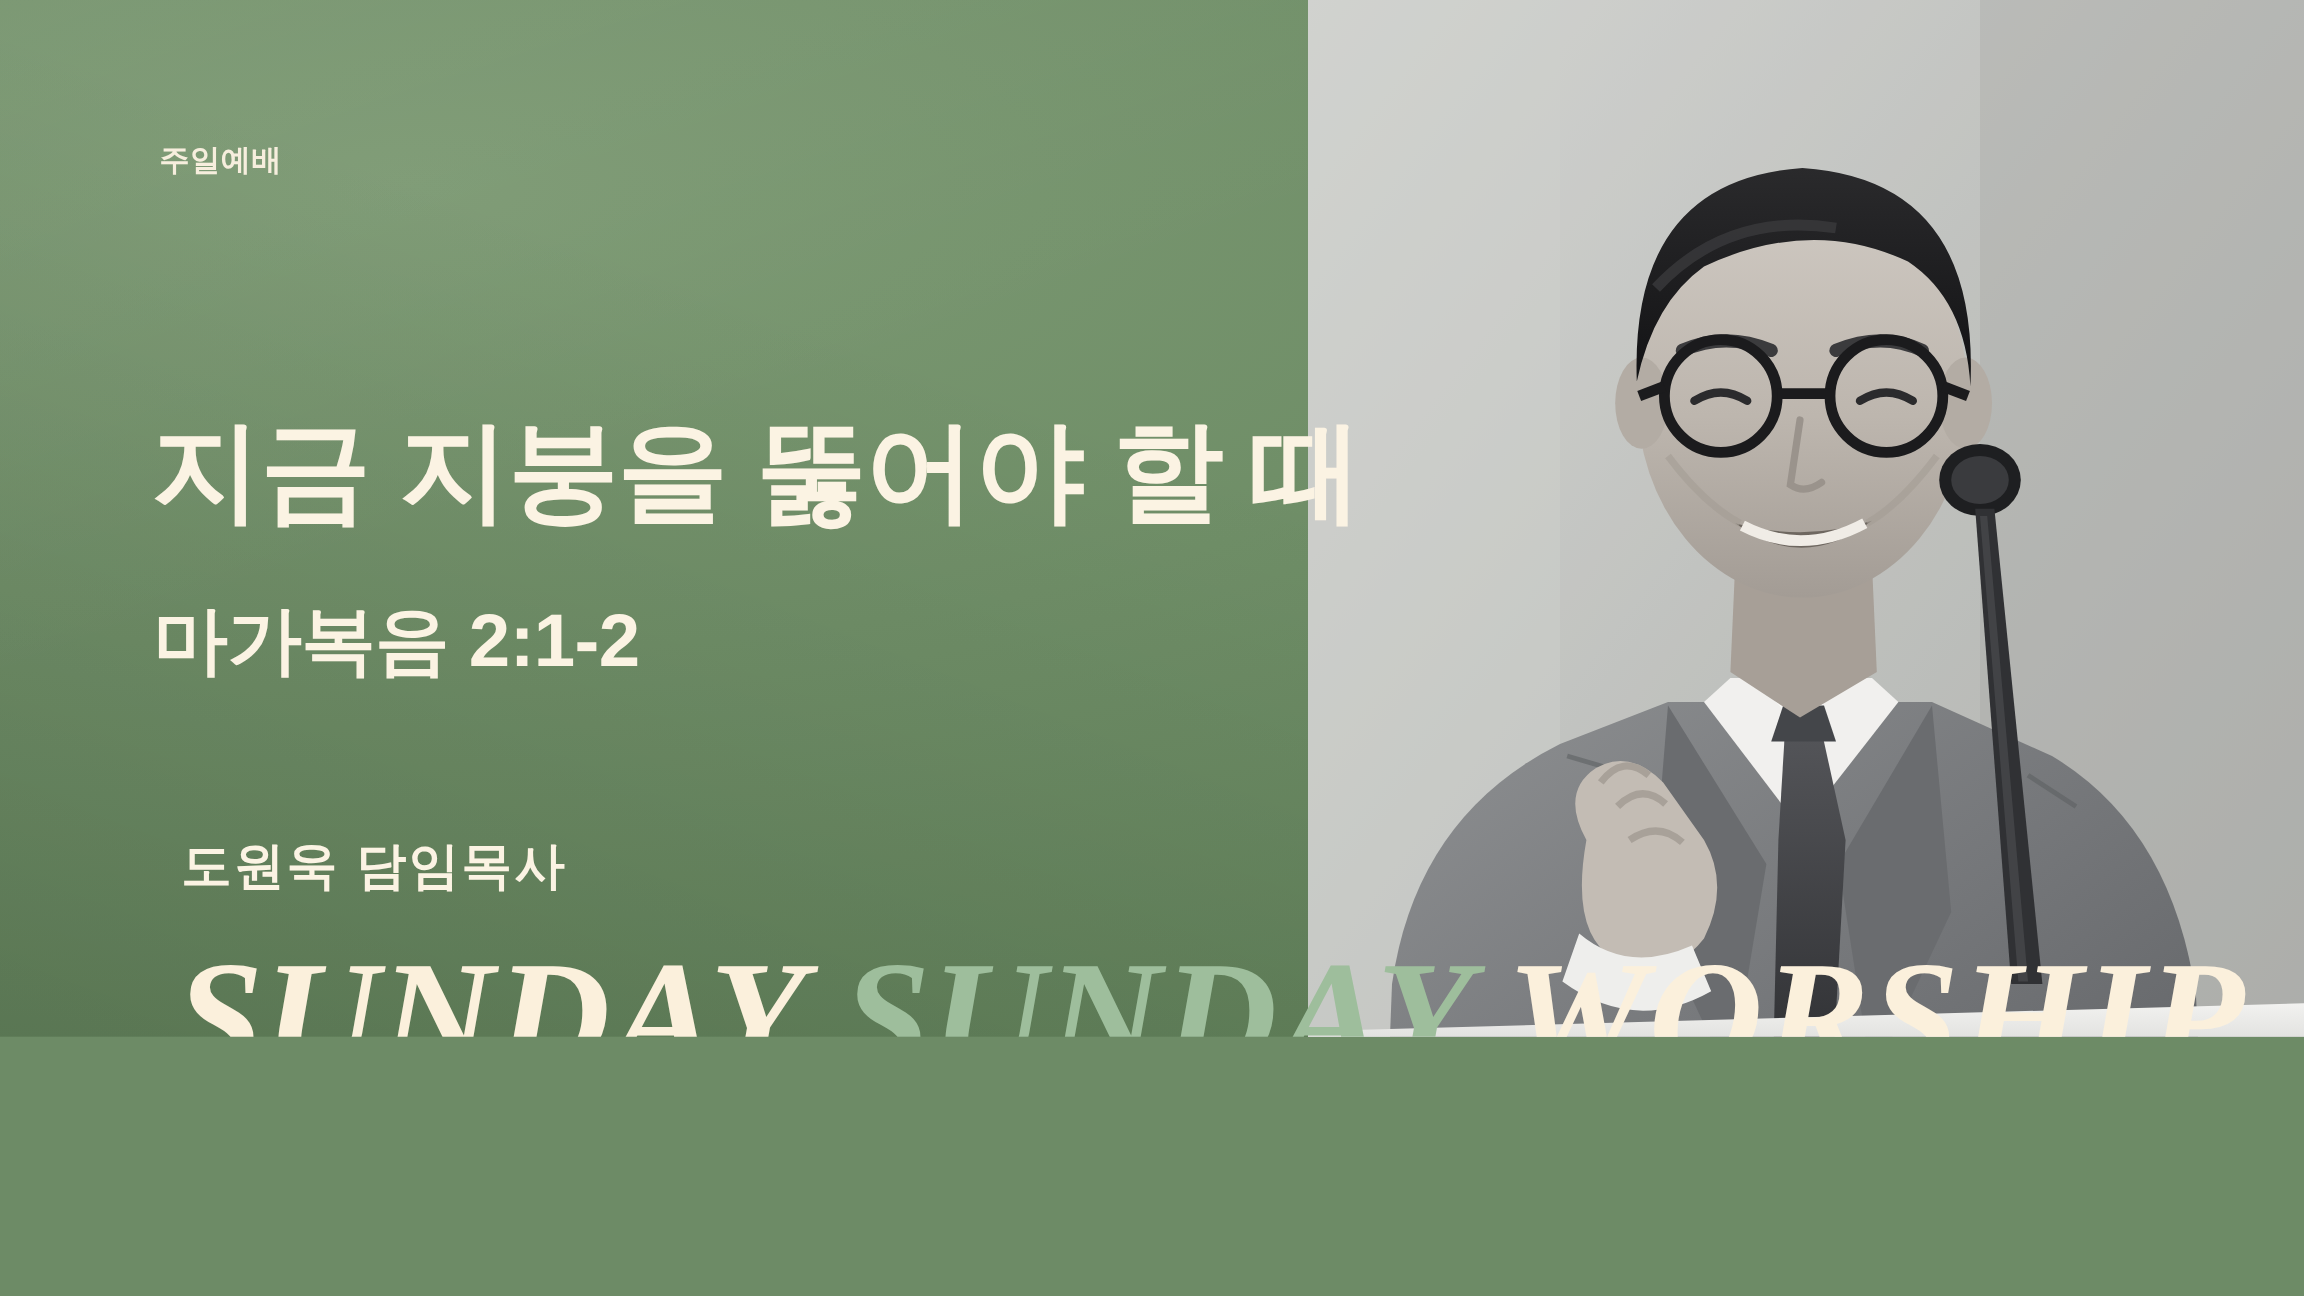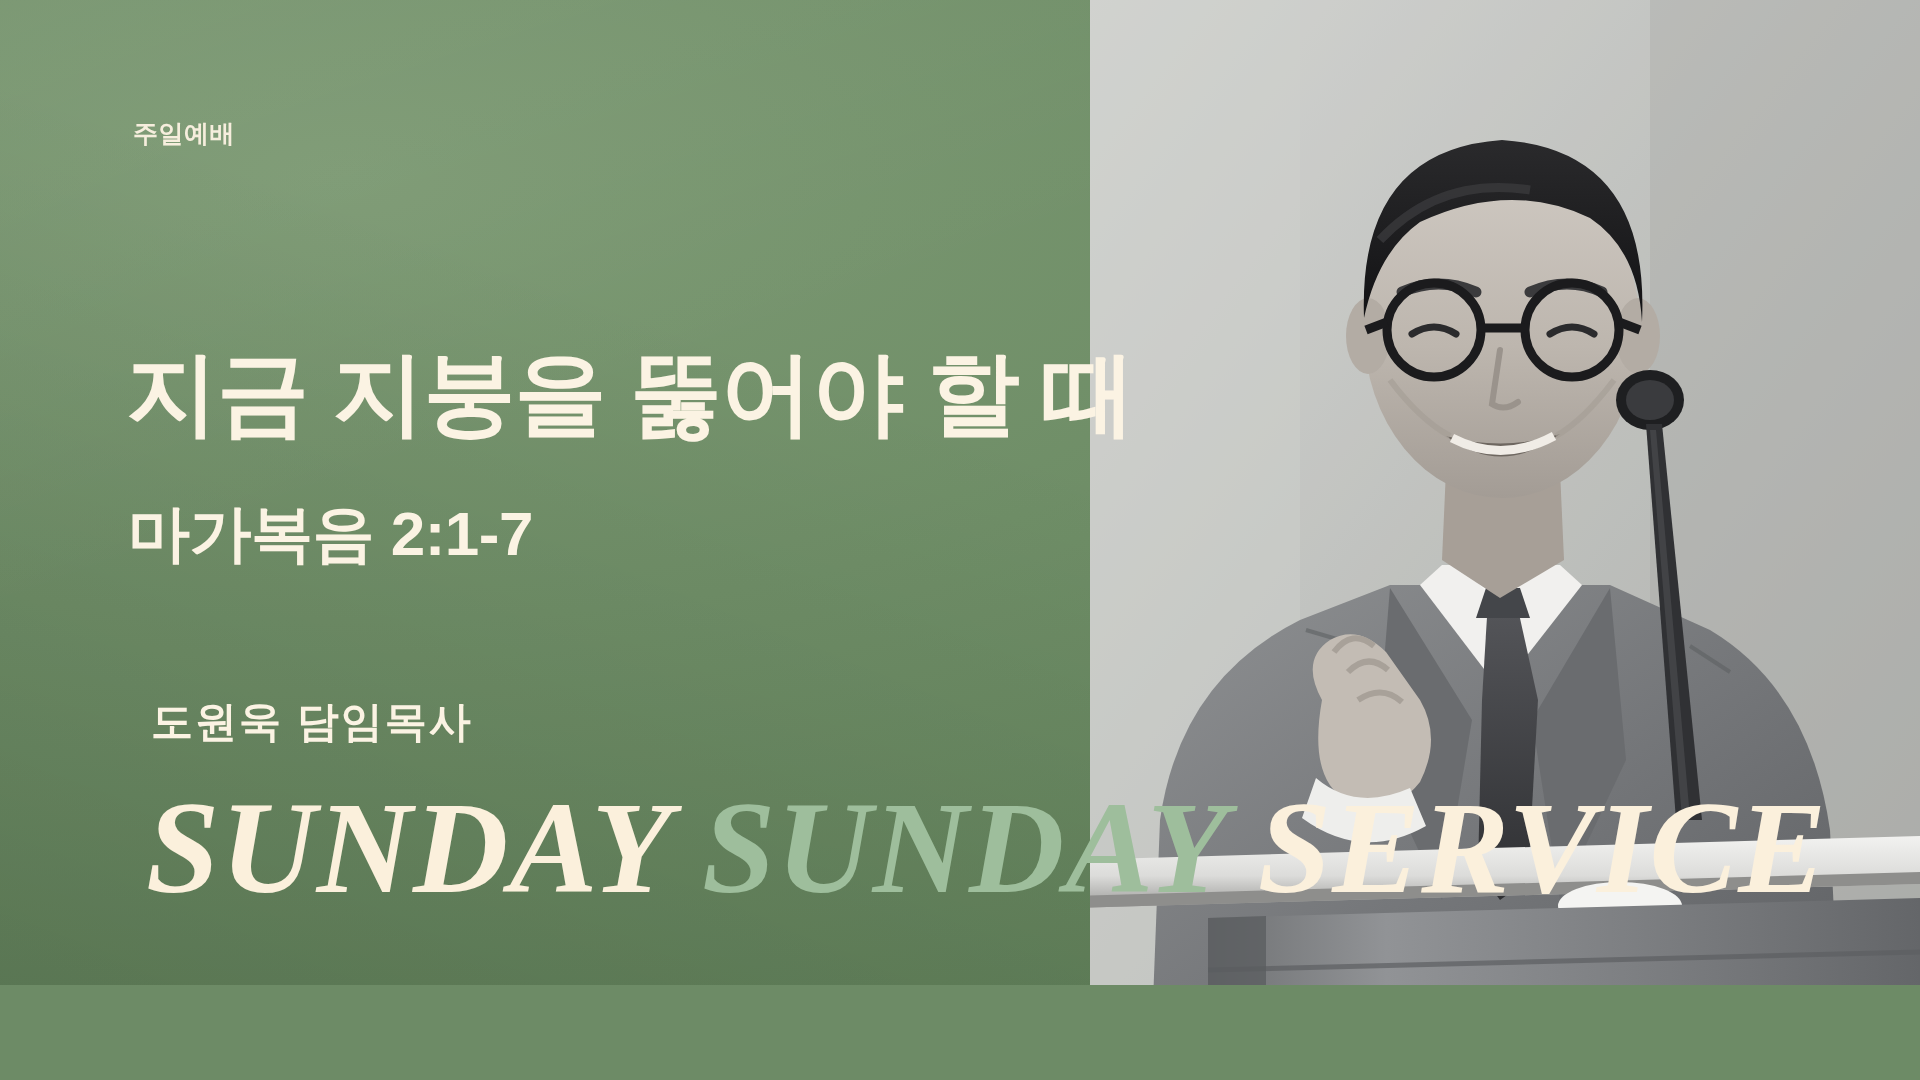--- a/index.html
+++ b/index.html
@@ -5,21 +5,21 @@
   * { margin:0; padding:0; box-sizing:border-box; }
   html, body { width:1920px; height:1080px; overflow:hidden; }
   body {
     font-family: "Liberation Sans", sans-serif;
     background: #6d8b66;
   }
 
   #stage {
     position:relative;
     width:1920px;
-    height:985px;
+    height:864px;
     overflow:hidden;
     background:
       radial-gradient(ellipse 120% 100% at 18% 18%, #7d9a74 0%, #6f8e67 45%, #5f7f58 100%);
   }
 
   
   .bg-sheen {
     position:absolute; inset:0;
     background:
       linear-gradient(160deg, rgba(255,255,255,0.05) 0%, rgba(255,255,255,0) 38%),
@@ -229,21 +229,21 @@
       </g>
 
       <path d="M 118 918 L 176 916 L 176 1080 L 118 1080 Z" fill="#5a5c5f" opacity="0.75"></path>
     </svg>
   </div>
 
   <div class="eyebrow">주일예배</div>
 
   <h1 class="title">지금 지붕을 뚫어야 할 때</h1>
 
-  <div class="scripture">마가복음 2:1-7</div>
+  <div class="scripture">마가복음 2:1-2</div>
 
   <div class="speaker">도원욱 담임목사</div>
 
   <div class="banner">
-    <span class="w-sunday">SUNDAY</span><span> </span><span class="w-worship">SUNDAY</span><span> </span><span class="w-service">SERVICE</span>
+    <span class="w-sunday">SUNDAY</span><span> </span><span class="w-worship">SUNDAY</span><span> </span><span class="w-service">WORSHIP</span>
   </div>
 
 </div>
 
 </body></html>

